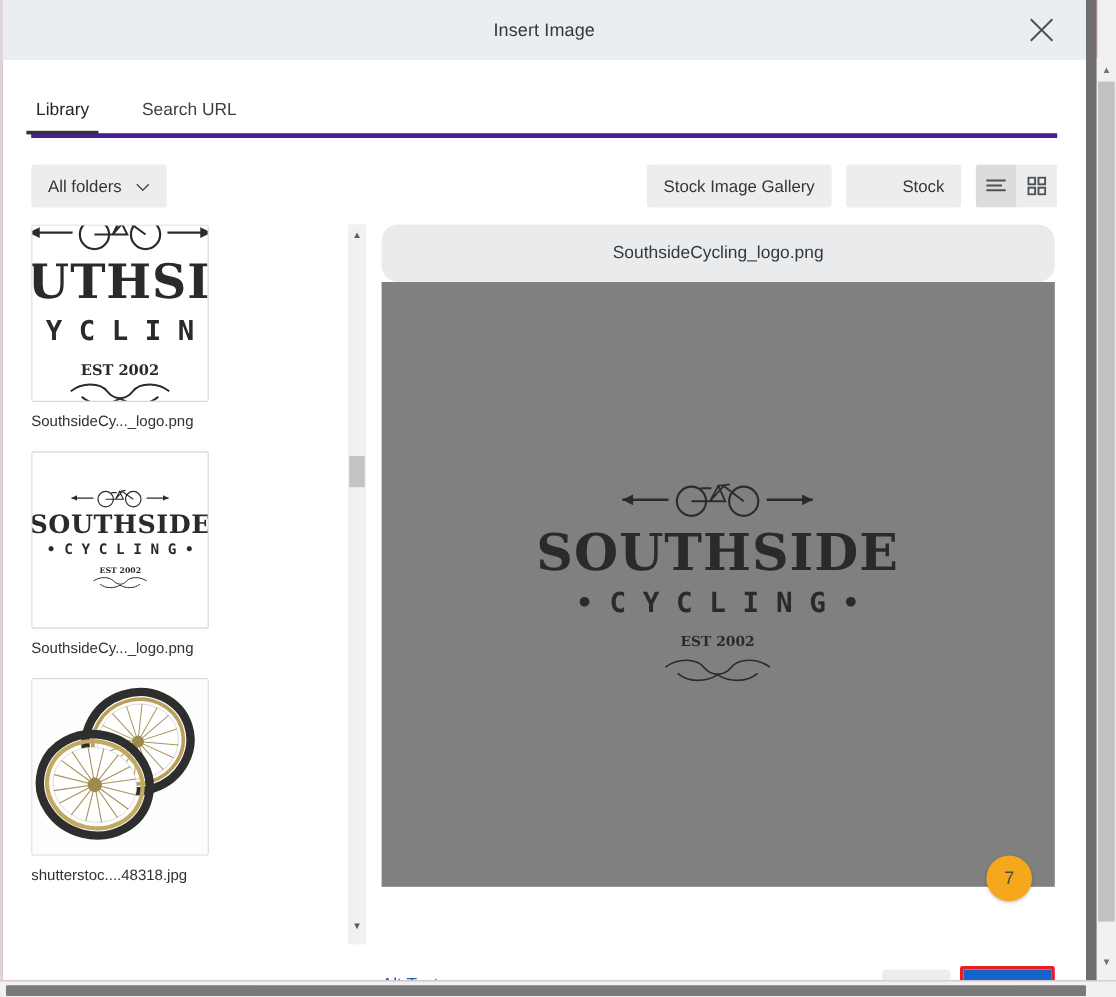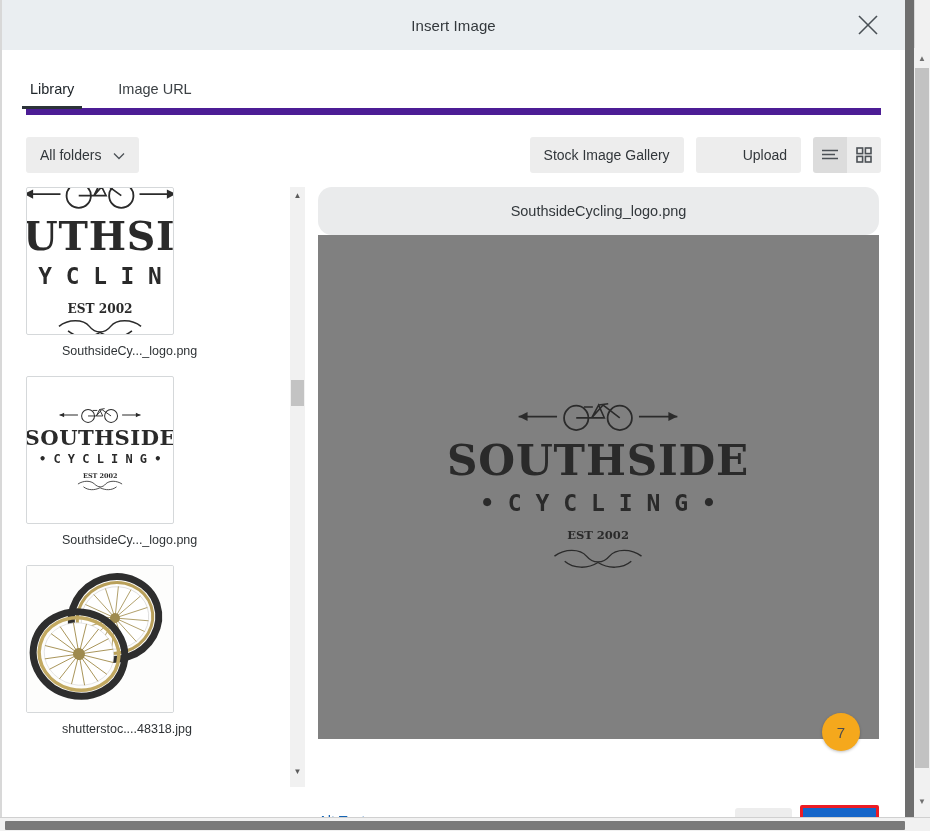--- a/index.html
+++ b/index.html
@@ -78,21 +78,21 @@
     cursor: pointer;
   }
   .dialog-close svg { display: block; }
 
   
   .tabs {
     position: relative;
     margin: 0 24px;
     height: 65px;
     display: flex; align-items: flex-end;
-    border-bottom: 7px solid #4c1d95;
+    border-bottom: 4px solid #4c1d95;
   }
   .tab {
     font-size: 14.5px;
     color: #3c4145;
     padding: 0 4px 11px 4px;
     margin-right: 36px;
     cursor: pointer;
     position: relative;
   }
   .tab.active { color: #20262b; }
@@ -194,21 +194,20 @@
     background: #ffffff;
     display: flex; align-items: center; justify-content: center;
     overflow: hidden;
     cursor: pointer;
   }
   .thumb-label {
     margin-top: 9px;
     font-size: 12.5px;
     color: #2f3336;
     width: 160px;
-    margin-left: 36px;
   }
 
   
   .thumbs-scroll {
     position: absolute; left: 288px; top: 0;
     width: 15px; height: 600px;
     background: #f1f1f1;
     cursor: pointer;
   }
   .thumbs-scroll-arrow {
@@ -331,39 +330,39 @@
       <div class="dialog-close">
         <svg width="22" height="22" viewBox="0 0 22 22">
           <line x1="2" y1="2" x2="20" y2="20" stroke="#4a5056" stroke-width="1.6"></line>
           <line x1="20" y1="2" x2="2" y2="20" stroke="#4a5056" stroke-width="1.6"></line>
         </svg>
       </div>
     </div>
 
     <div class="tabs">
       <div class="tab active">Library</div>
-      <div class="tab">Image URL</div>
+      <div class="tab">Search URL</div>
     </div>
 
     <div class="toolbar">
 
 
       <button class="btn">
         <span>All folders</span>
         <span class="caret">
           <svg width="12" height="8" viewBox="0 0 12 8">
             <polyline points="1,1.5 6,6.5 11,1.5" fill="none" stroke="#4b5156" stroke-width="1.3"></polyline>
           </svg>
         </span>
       </button>
 
 
       <div class="toolbar-right">
         <button class="btn">Stock Image Gallery</button>
-        <button class="btn">Upload</button>
+        <button class="btn">Stock</button>
 
         <div class="viewtoggle">
           <div class="vt active">
             <svg width="18" height="14" viewBox="0 0 18 14">
               <line x1="1" y1="2.5" x2="17" y2="2.5" stroke="#4c5156" stroke-width="1.7"></line>
               <line x1="1" y1="6.5" x2="14" y2="6.5" stroke="#4c5156" stroke-width="1.7"></line>
               <line x1="1" y1="10.5" x2="17" y2="10.5" stroke="#4c5156" stroke-width="1.7"></line>
             </svg>
           </div>
           <div class="vt">

